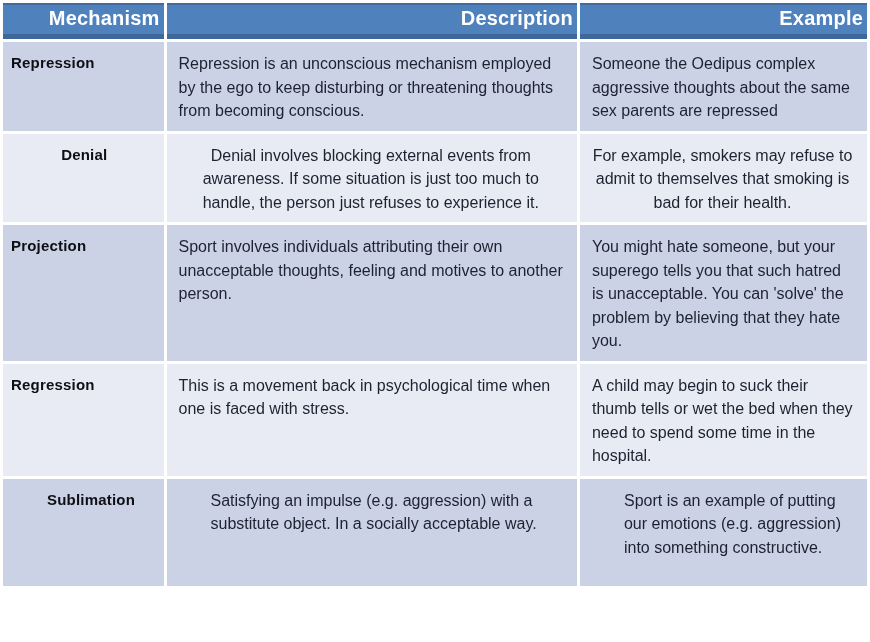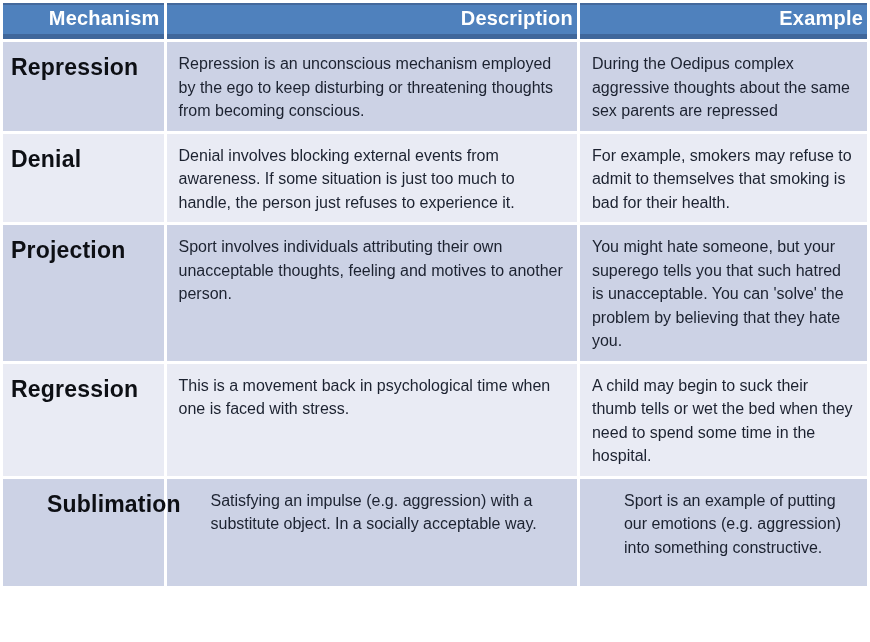--- a/index.html
+++ b/index.html
@@ -48,34 +48,34 @@
     letter-spacing: 0.2px;
   }
   tbody td {
     vertical-align: top;
     color: var(--body-text);
   }
   tbody tr:nth-child(odd) td  { background: var(--band-dark); }
   tbody tr:nth-child(even) td { background: var(--band-light); }
 
   td.mech-cell {
-    font-size: 23px;
+    font-size: 15px;
     font-weight: bold;
     color: #0d0f14;
     padding: 12px 6px 6px 8px;
     letter-spacing: 0.2px;
   }
   td.body-cell {
     font-size: 16px;
     line-height: 23.5px;
     padding: 10px 14px 8px 12px;
   }
   
   tbody tr:nth-child(1) td { height: 88px; }
-  tbody tr:nth-child(2) td { height: 86px; }
+  tbody tr:nth-child(2) td { height: 86px; text-align: center; }
   tbody tr:nth-child(3) td { height: 127px; }
   tbody tr:nth-child(4) td { height: 87px; }
   tbody tr:nth-child(5) td { height: 107px; padding-left: 44px; }
   tbody tr:nth-child(6) td { height: 80px; }
 </style>
 </head>
 <body>
 
 <div class="page">
   <table class="mech-table">
@@ -88,21 +88,21 @@
       <tr>
         <th class="header-cell">Mechanism</th>
         <th class="header-cell">Description</th>
         <th class="header-cell">Example</th>
       </tr>
     </thead>
     <tbody>
         <tr>
           <td class="mech-cell">Repression</td>
           <td class="body-cell">Repression is an unconscious mechanism employed by the ego to keep disturbing or threatening thoughts from becoming conscious.</td>
-          <td class="body-cell">During the Oedipus complex aggressive thoughts about the same sex parents are repressed</td>
+          <td class="body-cell">Someone the Oedipus complex aggressive thoughts about the same sex parents are repressed</td>
         </tr>
         <tr>
           <td class="mech-cell">Denial</td>
           <td class="body-cell">Denial involves blocking external events from awareness.  If some situation is just too much to handle, the person just refuses to experience it.</td>
           <td class="body-cell">For example, smokers may refuse to admit to themselves  that smoking is bad for their health.</td>
         </tr>
         <tr>
           <td class="mech-cell">Projection</td>
           <td class="body-cell">Sport involves individuals attributing their own unacceptable thoughts, feeling and motives to another person.</td>
           <td class="body-cell">You might hate someone, but your superego tells you that such hatred is unacceptable.  You can 'solve' the problem by believing that they hate you.</td>

